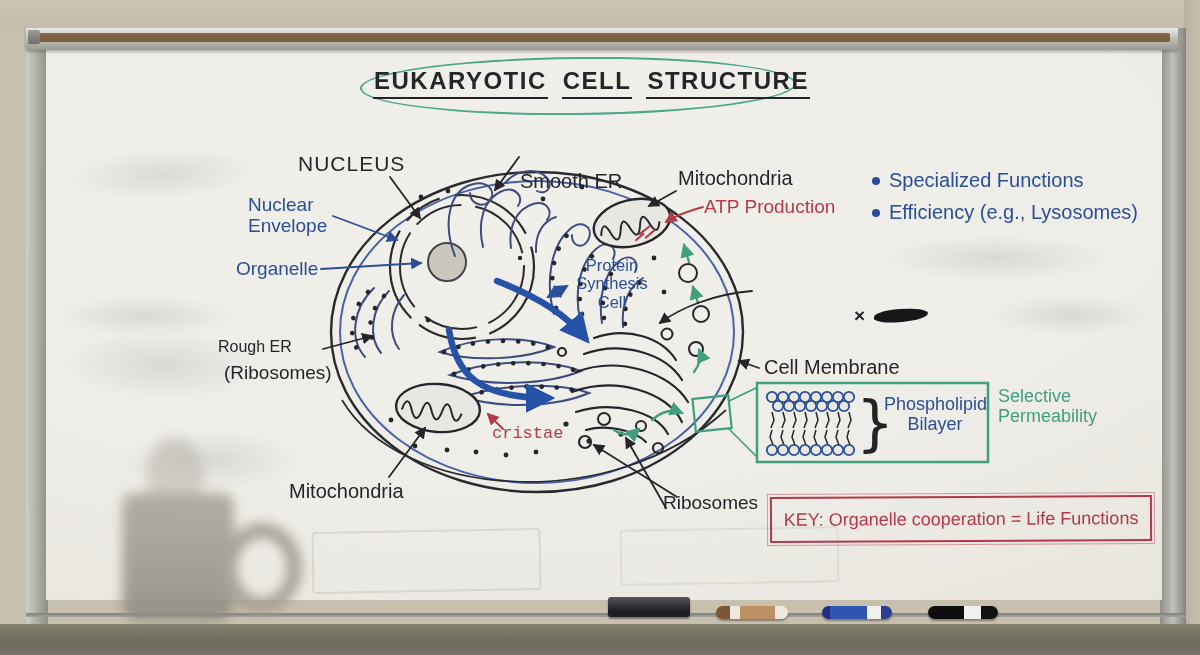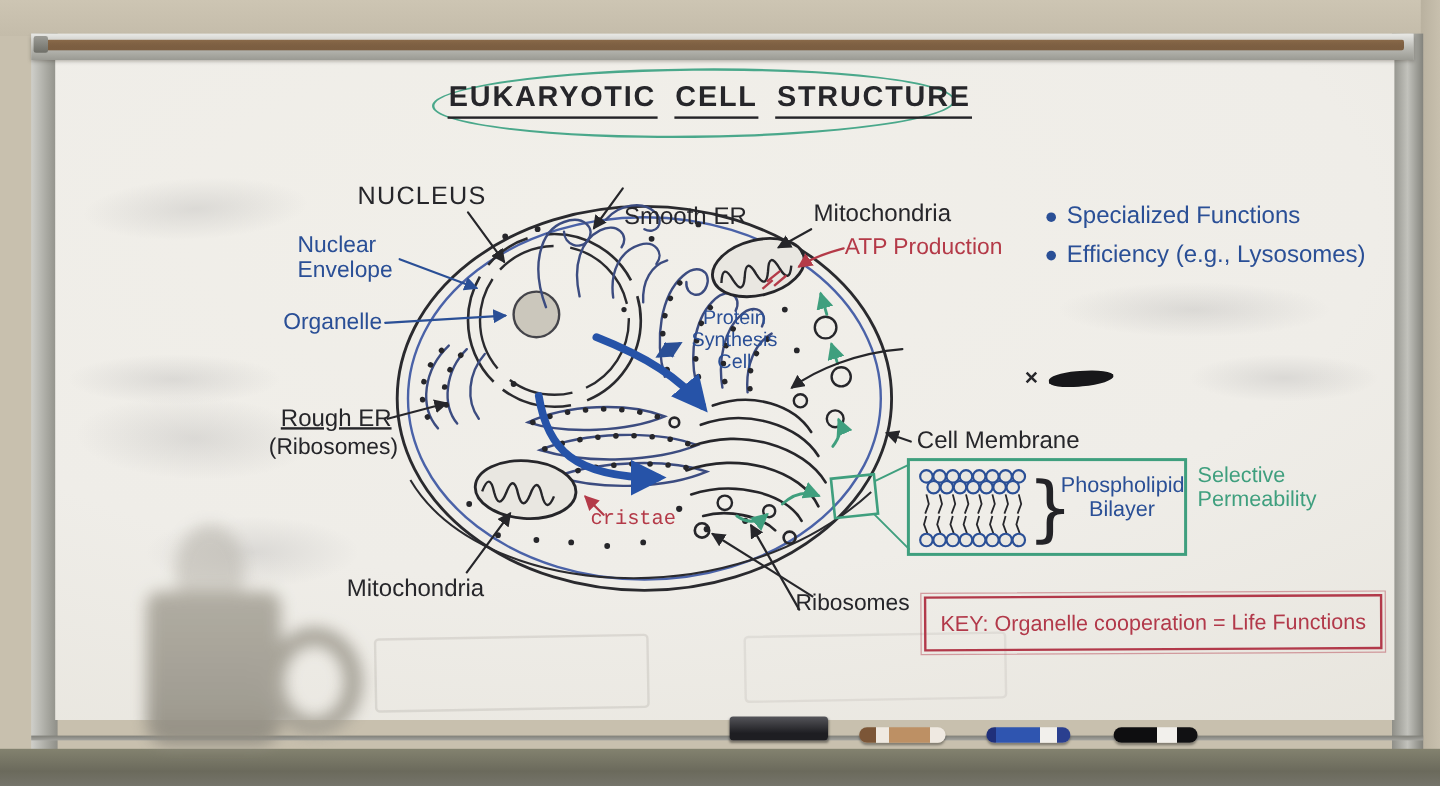--- a/index.html
+++ b/index.html
@@ -56,21 +56,21 @@
   .grnline{stroke:#3f9f7e;stroke-width:2.4;fill:none;stroke-linecap:round;}
 
   
   .lbl{position:absolute;z-index:10;color:var(--ink);line-height:1.12;white-space:nowrap;}
   .title-oval{position:absolute;left:360px;top:57px;width:432px;height:54px;border:2.5px solid #4aa88b;border-radius:50%;transform:rotate(-.6deg);z-index:9;}
   .title-text{left:366px;top:68px;width:424px;text-align:center;font-size:24px;letter-spacing:1.5px;font-weight:bold;}
   .title-text span{display:inline-block;border-bottom:2.5px solid #232327;padding:0 1px 2px;margin:0 7px;}
   .l-nucleus{left:298px;top:152px;font-size:21px;letter-spacing:1px;}
   .l-nucenv{left:248px;top:194px;font-size:19px;color:var(--blue);white-space:normal;width:96px;}
   .l-nucleolus{left:236px;top:258px;font-size:19px;color:var(--blue);}
-  .l-rough{left:234px;top:338px;font-size:20px;text-decoration:underline;}
+  .l-rough{left:218px;top:338px;font-size:16px;}
   .l-roughsub{left:224px;top:362px;font-size:19px;}
   .l-mitob{left:289px;top:480px;font-size:20px;}
   .l-smooth{left:520px;top:131px;font-size:20px;margin-top:39px;}
   .l-mitot{left:678px;top:167px;font-size:20px;}
   .l-atp{left:704px;top:196px;font-size:19px;color:var(--red);}
   .l-psp{left:560px;top:256px;width:104px;text-align:center;font-size:16.5px;color:var(--blue);white-space:normal;}
   .l-golgi{left:754px;top:277px;font-size:20px;}
   .l-cross{left:854px;top:305px;font-size:19px;font-weight:bold;}
   .scribble{position:absolute;left:874px;top:309px;width:54px;height:13px;background:#17171a;border-radius:46% 54% 52% 48%;transform:rotate(-5deg);z-index:10;box-shadow:-4px 1px 0 -4px #17171a,4px -1px 0 -4px #17171a;}
   .l-cellmem{left:764px;top:356px;font-size:20px;}

